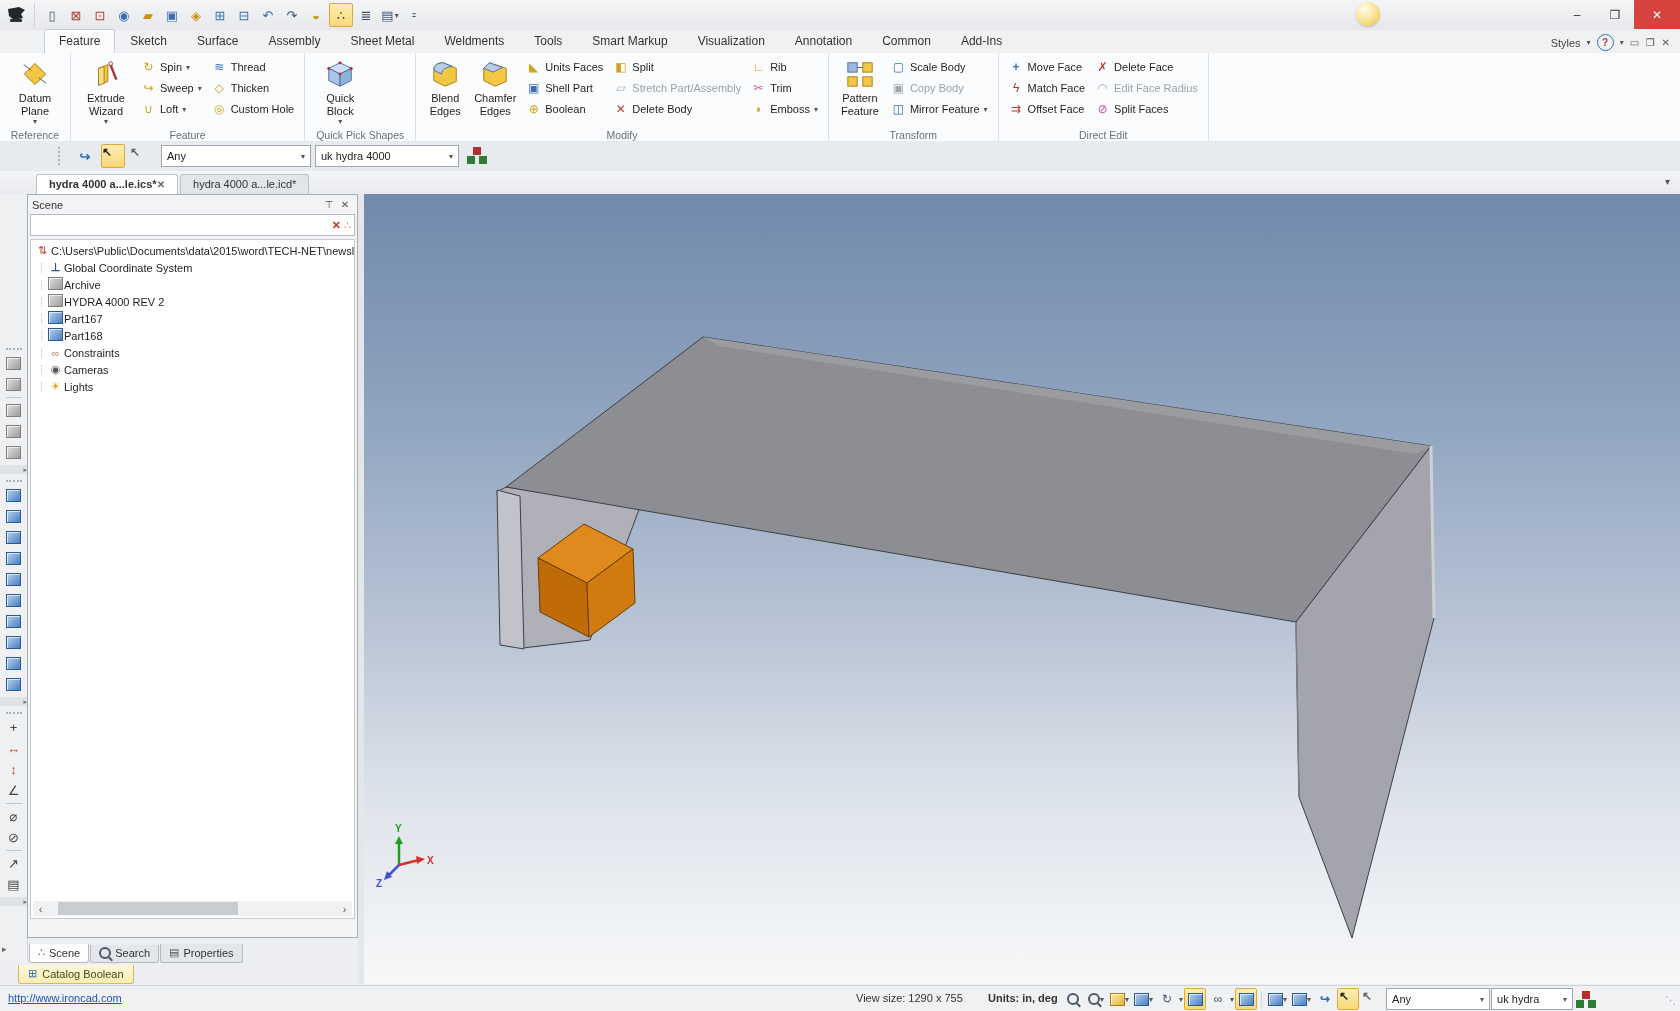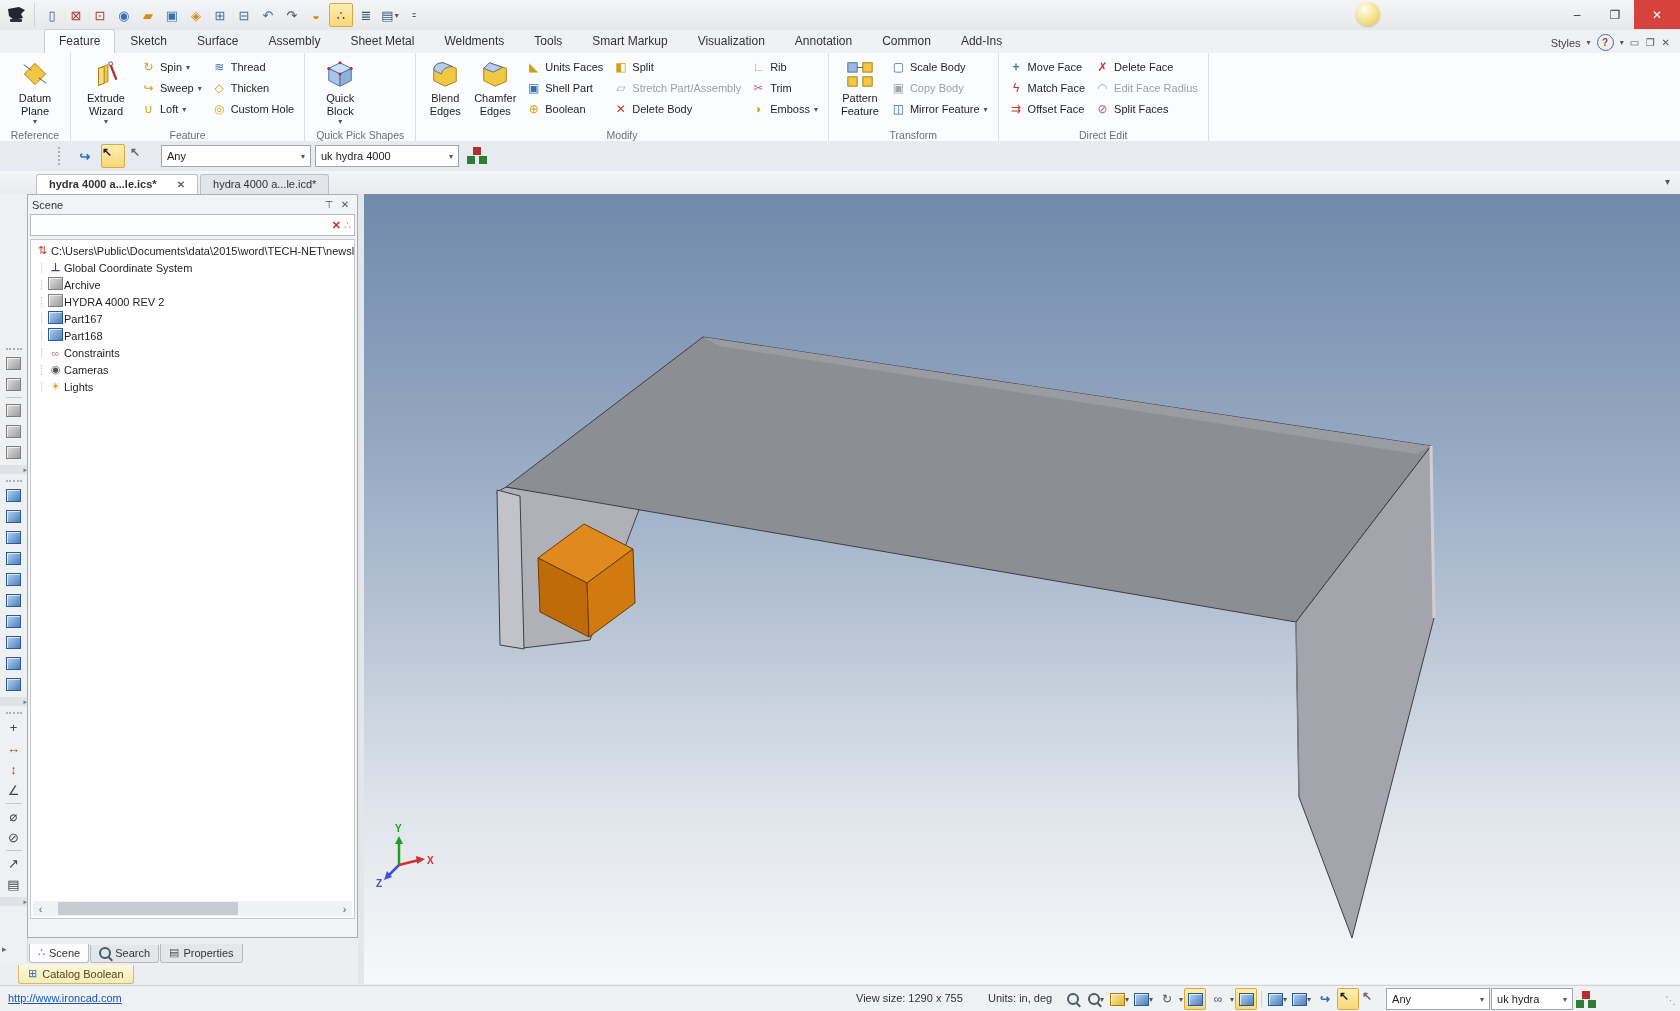--- a/index.html
+++ b/index.html
@@ -57,21 +57,21 @@
   .tbtn{width:22px;height:22px;display:flex;align-items:center;justify-content:center;font-size:13px;border-radius:2px;border:1px solid transparent;}
   .tbtn.hl{background:linear-gradient(#fdeeb3,#f9d877);border-color:#dca93f;}
   .combo{display:flex;align-items:center;justify-content:space-between;background:#fff;border:1px solid #9fa6ad;
          height:20px;font-size:11px;padding:0 5px;color:#222;}
   .hier{width:8px;height:8px;background:#b03030;box-shadow:-6px 9px 0 #2e7d32,6px 9px 0 #2e7d32;
         display:inline-block;margin:0 12px 10px 10px;}
 
   
   #doctabs{top:171px;left:0;right:0;height:23px;background:linear-gradient(#f4f5f7,#e9ebee);
            border-bottom:1px solid #bcc1c7;display:flex;align-items:flex-end;padding-left:36px;}
-  .dtab{display:flex;align-items:center;gap:20px;padding:3px 12px 4px;font-size:11px;color:#333;
+  .dtab{display:flex;align-items:center;gap:0;padding:3px 12px 4px;font-size:11px;color:#333;
         border:1px solid #bcc1c7;border-bottom:none;border-radius:3px 3px 0 0;background:#e2e5e9;margin-right:2px;}
   .dtab.active{background:#fff;font-weight:bold;}
   .dtab .x{font-size:10px;color:#666;}
   #doctab-dd{position:absolute;right:10px;top:176px;font-size:10px;color:#555;}
 
   
   #leftstrip{top:194px;left:0;width:27px;height:768px;background:#eef0f2;border-right:1px solid #d4d7db;
              display:flex;flex-direction:column;align-items:center;}
   .grip-h{width:16px;border-top:2px dotted #aab0b7;margin:4px 0 3px;}
   .collapse{width:100%;height:9px;background:#dfe2e6;display:flex;align-items:center;justify-content:flex-end;
@@ -118,21 +118,21 @@
   
   #splitter{top:194px;left:358px;width:6px;height:790px;background:#e4e7ea;}
   #viewport{top:194px;left:364px;width:1316px;height:790px;
             background:linear-gradient(180deg,#7189ab 0%,#93a6c1 30%,#b9c5d5 55%,#e0e5ec 78%,#f7f8f9 100%);}
   #viewport svg{display:block;}
 
   
   #statusbar{top:985px;left:0;right:0;height:26px;background:#f0f1f3;border-top:1px solid #cfd3d8;font-size:11px;}
   #sb-link{position:absolute;left:8px;top:6px;color:#1a55c0;text-decoration:underline;}
   #sb-viewsize{position:absolute;left:856px;top:6px;color:#333;}
-  #sb-units{position:absolute;left:988px;top:6px;color:#333;}
+  #sb-units{position:absolute;left:988px;top:6px;color:#333;font-weight:bold;}
   #sb-icons{position:absolute;left:1062px;top:1px;height:24px;display:flex;align-items:center;gap:1px;}
   .sbtn{height:20px;min-width:18px;display:flex;align-items:center;justify-content:center;font-size:12px;
         color:#40566e;border:1px solid transparent;border-radius:2px;padding:0 1px;}
   .sbtn.hl{background:linear-gradient(#fdeeb3,#f9d877);border-color:#dca93f;}
   .mag{position:relative;width:8px;height:8px;border:2px solid #4a5a6a;border-radius:50%;display:inline-block;}
   .mag::after{content:"";position:absolute;width:5px;height:2px;background:#4a5a6a;transform:rotate(45deg);right:-4px;bottom:-3px;}
   .cur{display:inline-block;font-size:12px;font-weight:bold;color:#222;}
   #sb-grip{position:absolute;right:3px;top:8px;color:#9aa0a6;font-size:11px;letter-spacing:1px;}
   .sep-v{width:1px;height:16px;background:#cfd3d8;margin:0 3px;}
 </style>

